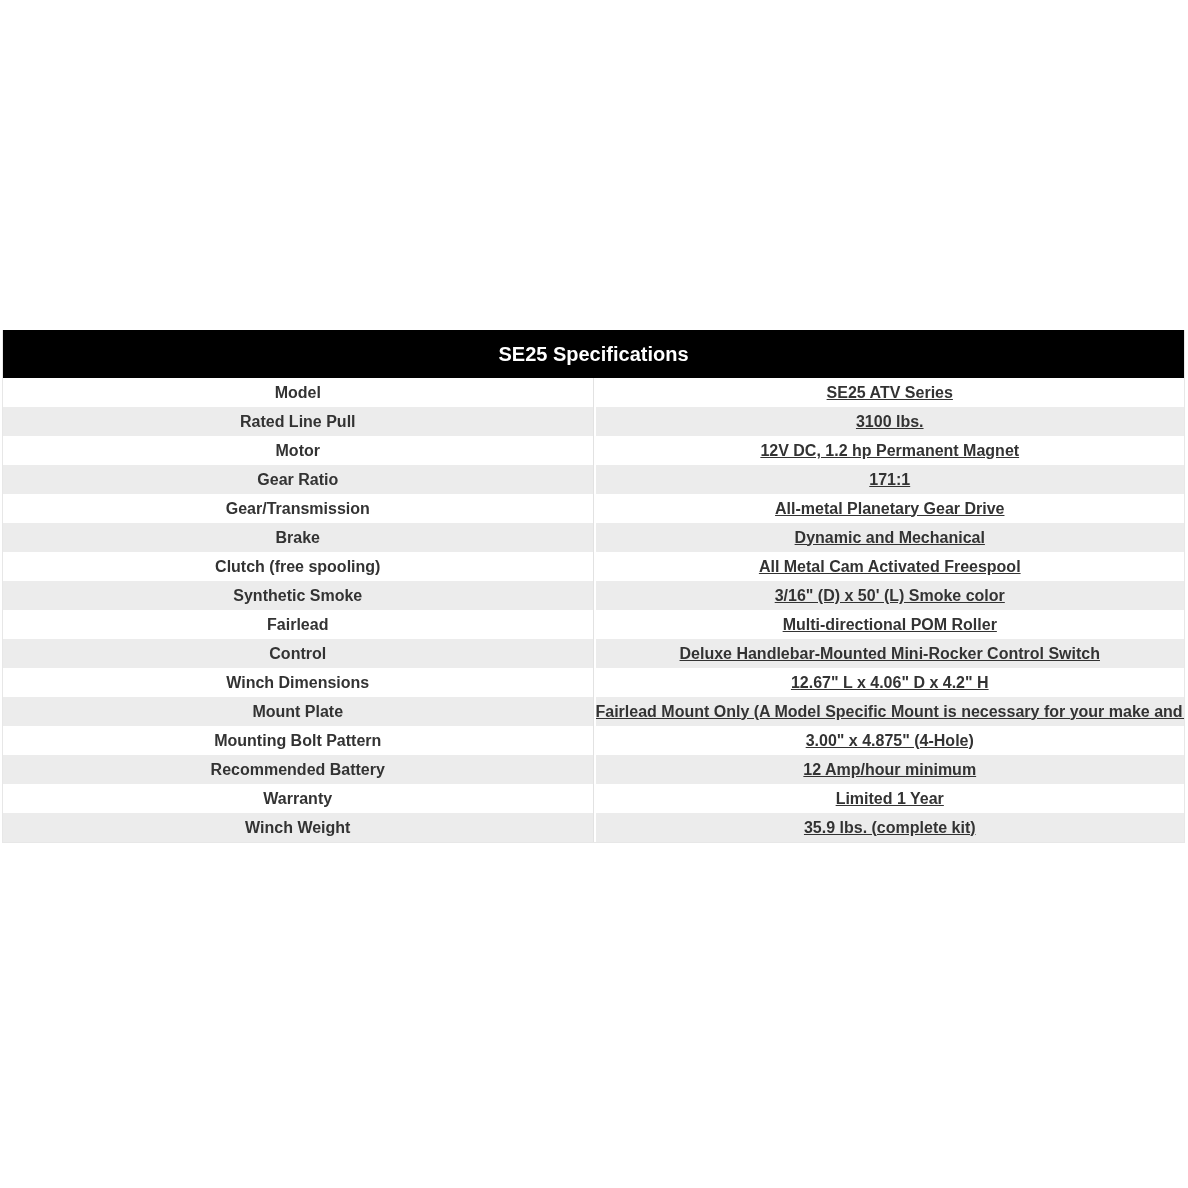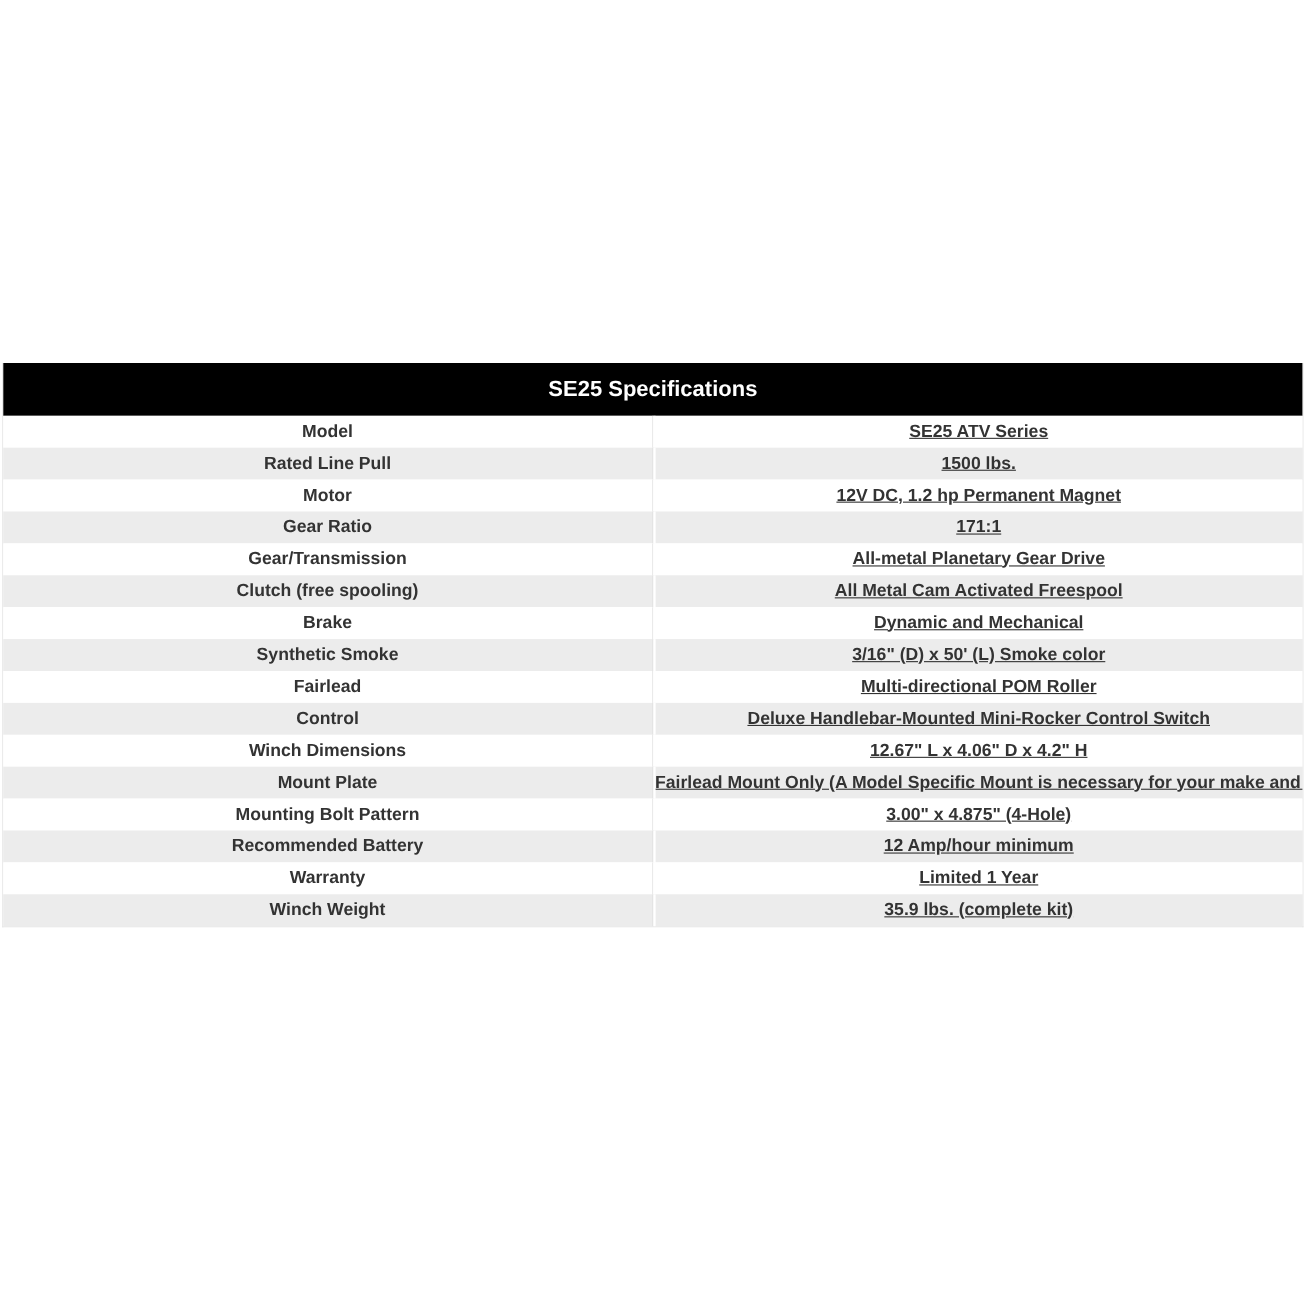--- a/index.html
+++ b/index.html
@@ -74,46 +74,46 @@
       </tr>
     </thead>
     <tbody>
   <tr>
     <td class="label-cell">Model</td>
     <td class="value-cell">SE25 ATV Series</td>
   </tr>
 
   <tr>
     <td class="label-cell">Rated Line Pull</td>
-    <td class="value-cell">1500 lbs.</td>
+    <td class="value-cell">3100 lbs.</td>
   </tr>
 
   <tr>
     <td class="label-cell">Motor</td>
     <td class="value-cell">12V DC, 1.2 hp Permanent Magnet</td>
   </tr>
 
   <tr>
     <td class="label-cell">Gear Ratio</td>
     <td class="value-cell">171:1</td>
   </tr>
 
   <tr>
     <td class="label-cell">Gear/Transmission</td>
     <td class="value-cell">All-metal Planetary Gear Drive</td>
   </tr>
 
   <tr>
-    <td class="label-cell">Clutch (free spooling)</td>
-    <td class="value-cell">All Metal Cam Activated Freespool</td>
+    <td class="label-cell">Brake</td>
+    <td class="value-cell">Dynamic and Mechanical</td>
   </tr>
 
   <tr>
-    <td class="label-cell">Brake</td>
-    <td class="value-cell">Dynamic and Mechanical</td>
+    <td class="label-cell">Clutch (free spooling)</td>
+    <td class="value-cell">All Metal Cam Activated Freespool</td>
   </tr>
 
 
   <tr>
     <td class="label-cell">Synthetic Smoke</td>
     <td class="value-cell">3/16" (D) x 50' (L) Smoke color</td>
   </tr>
 
   <tr>
     <td class="label-cell">Fairlead</td>

